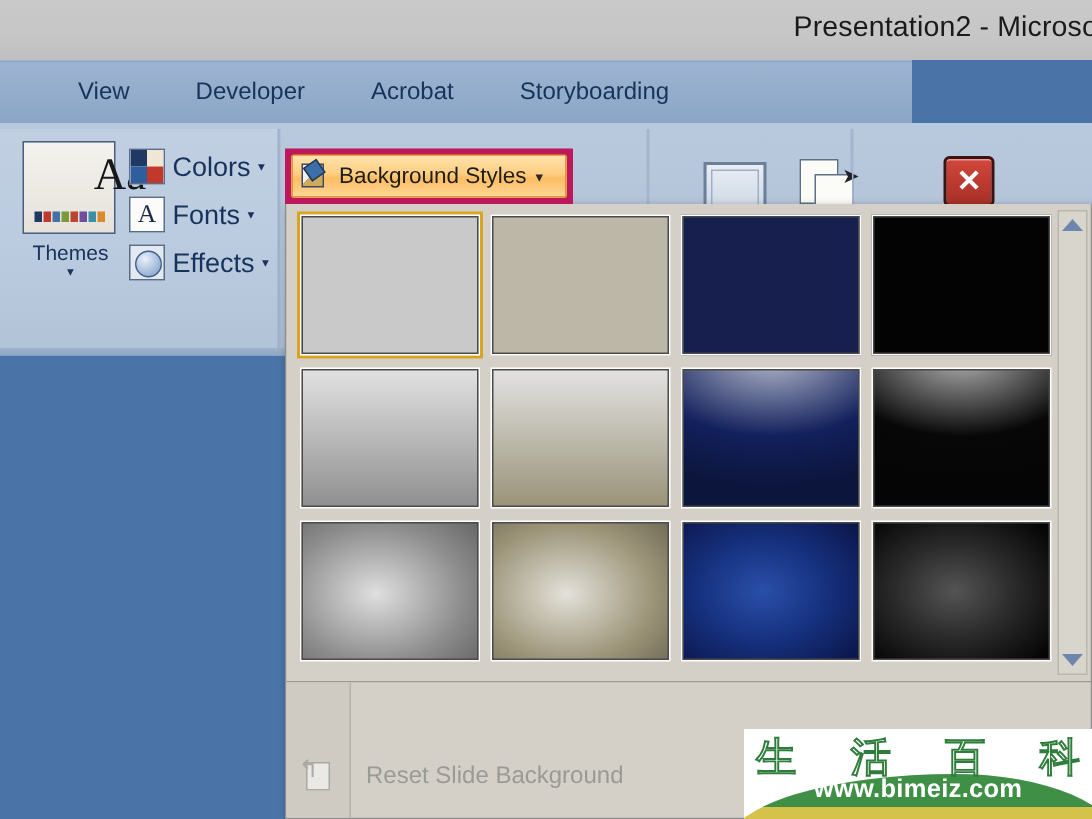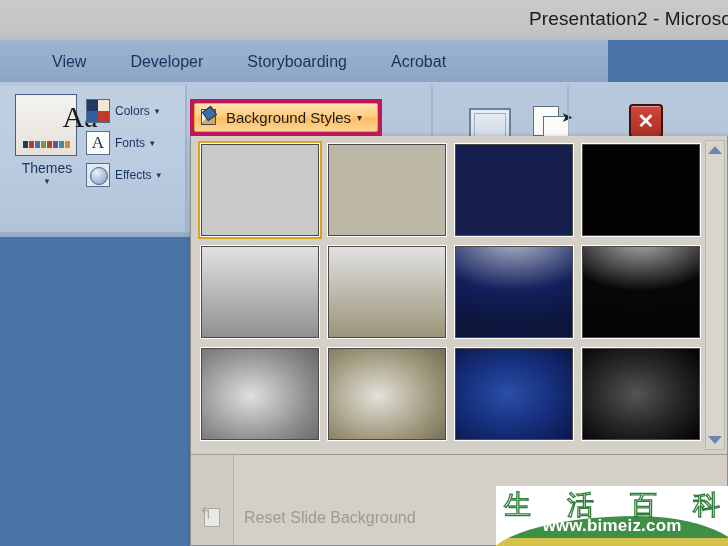--- a/index.html
+++ b/index.html
@@ -98,21 +98,21 @@
   .ico-fonts{
     background:#fbfbf9;font-family:"Liberation Serif",serif;
     font-size:17px;color:#1b2b4a;text-align:center;line-height:22px;
   }
   .ico-effects{background:#e3e9f1;}
   .ico-effects::after{
     content:"";position:absolute;left:3px;top:3px;width:16px;height:16px;
     border-radius:50%;border:1px solid #43618c;
     background:radial-gradient(circle at 35% 30%,#e9f0fa,#9ab4d6 70%,#7e9cc4);
   }
-  .tcmd-lab{font-size:12px;color:#16335c;margin-left:5px;white-space:nowrap;}
+  .tcmd-lab{font-size:18px;color:#16335c;margin-left:5px;white-space:nowrap;}
   .tcmd-car{font-size:9px;color:#16335c;margin-left:5px;}
 
   
   #grp-bg{left:186px;width:246px;}
   #grp-pagesetup{left:432px;width:136px;}
   #grp-close{left:568px;width:160px;border-right:none;}
 
   .rb-btn{position:absolute;cursor:default;}
 
   
@@ -290,22 +290,22 @@
 <div class="app">
 
   <div class="titlebar">
     <div class="title-text">Presentation2 - Microso</div>
   </div>
 
   <div class="tabstrip">
     <div class="tabs">
       <div class="tab">View</div>
       <div class="tab">Developer</div>
+      <div class="tab">Acrobat</div>
       <div class="tab">Storyboarding</div>
-      <div class="tab">Acrobat</div>
     </div>
   </div>
 
   <div class="ribbon">
 
     <div class="grp" id="grp-themes">
 
       <div class="themes-btn">
         <div class="themes-tile">
           <div class="themes-aa">Aa</div>

